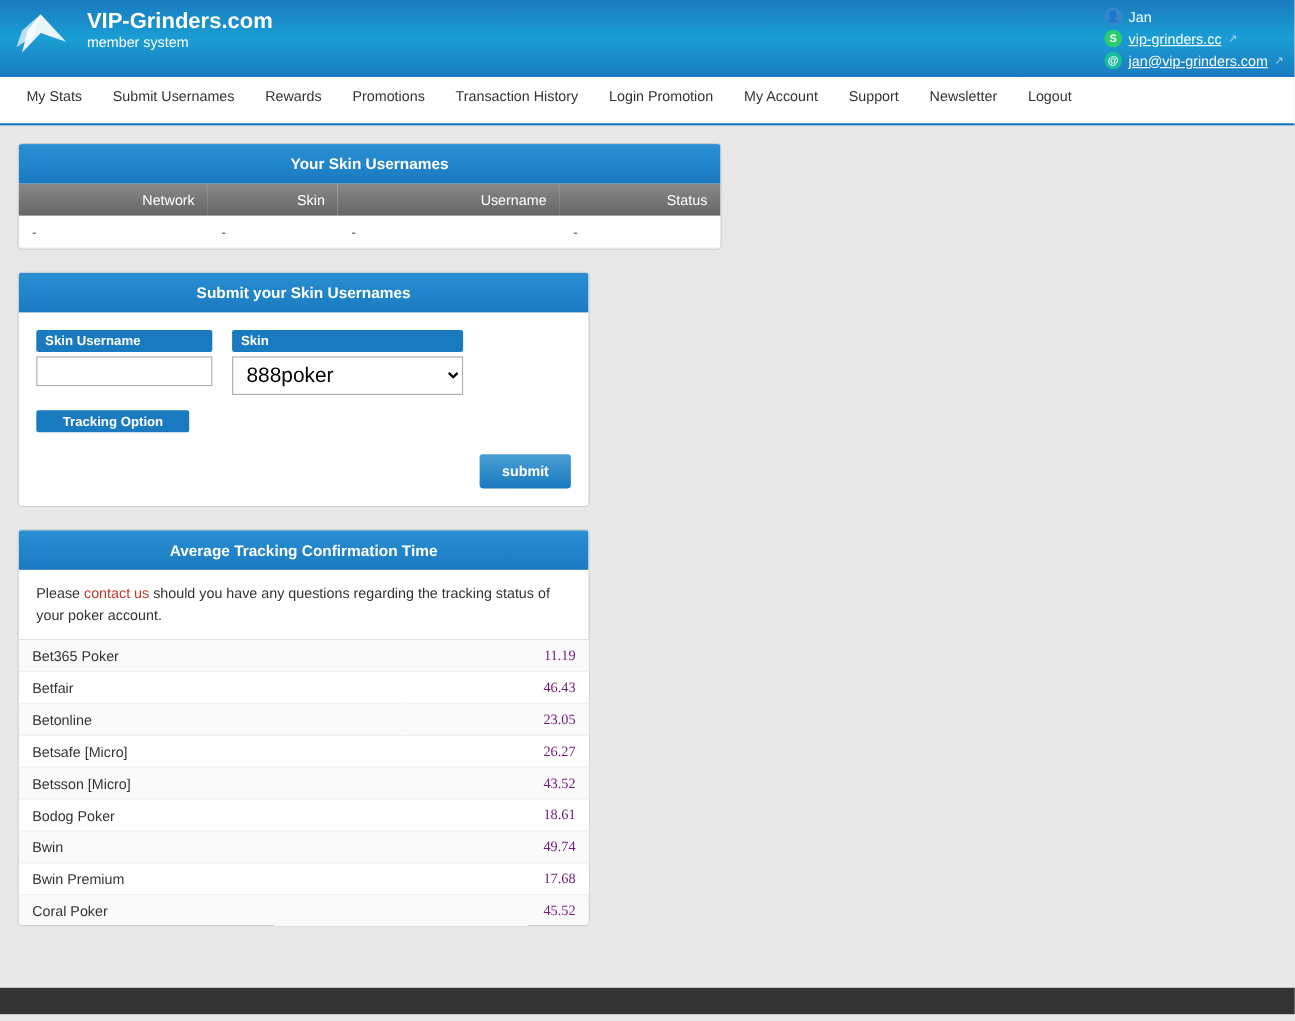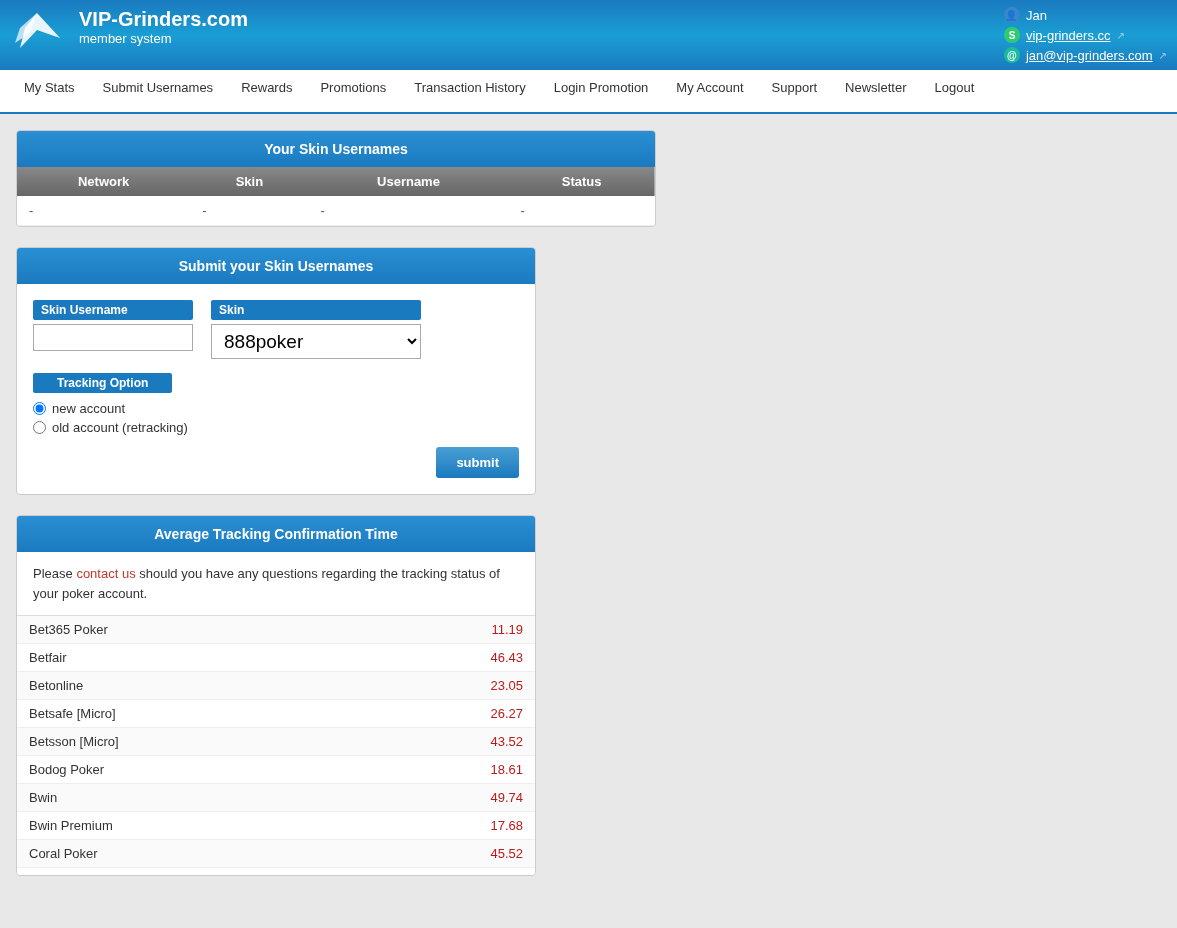--- a/index.html
+++ b/index.html
@@ -107,23 +107,23 @@
     .data-table {
       width: 100%;
       border-collapse: collapse;
     }
     .data-table thead tr {
       background: linear-gradient(180deg, #888 0%, #666 100%);
       color: white;
     }
     .data-table thead th {
       padding: 7px 12px;
-      text-align: center;
-      font-size: 13px;
-      font-weight: bold;
+      text-align: right;
+      font-size: 13px;
+      font-weight: normal;
     }
     .data-table tbody tr td {
       padding: 7px 12px;
       color: #555;
       font-size: 13px;
       border-bottom: 1px solid #eee;
     }
 
     
     .form-panel {
@@ -235,21 +235,22 @@
       border-collapse: collapse;
     }
     .tracking-table tr td {
       padding: 6px 12px;
       font-size: 13px;
       border-bottom: 1px solid #eee;
       color: #333;
     }
     .tracking-table tr td:last-child {
       text-align: right;
-      color: #b91c1c;
+      color: #701a75;
+      font-family: Liberation Serif, serif;
     }
     .tracking-table tr:nth-child(odd) { background: #fafafa; }
     .tracking-table tr:nth-child(even) { background: white; }
 
     
     .footer {
       background: #333;
       color: #ccc;
       text-align: center;
       padding: 12px;
@@ -349,30 +350,20 @@
             <option>PartyPoker</option>
             <option>Betfair</option>
             <option>Bet365 Poker</option>
             <option>Full Tilt</option>
           </select>
         </div>
       </div>
 
       <div>
         <span class="tracking-label">Tracking Option</span>
-        <div class="radio-group">
-          <label class="radio-item">
-            <input type="radio" name="tracking" value="new" checked="" style="">
-            <span>new account</span>
-          </label>
-          <label class="radio-item">
-            <input type="radio" name="tracking" value="old" style="">
-            <span>old account (retracking)</span>
-          </label>
-        </div>
       </div>
 
       <div class="submit-row">
         <button class="submit-btn">submit</button>
       </div>
     </div>
   </div>
 
   <div class="tracking-panel">
     <div class="panel-header">Average Tracking Confirmation Time</div>

